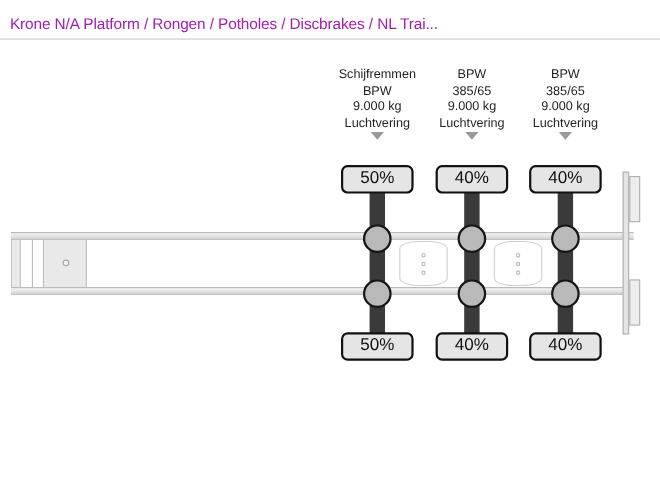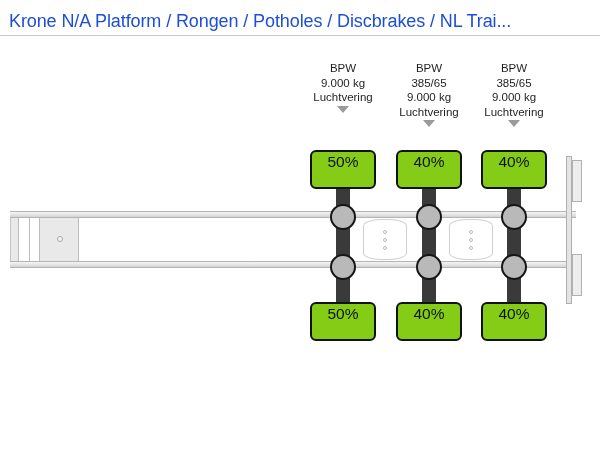--- a/index.html
+++ b/index.html
@@ -23,26 +23,26 @@
     left: 0; top: 0;
     width: 600px;
     height: 56px;
   }
 
   #page-title {
     position: absolute;
     left: 9px;
     top: 9px;
     width: 585px;
-    font-size: 18px;
+    font-size: 14px;
     font-weight: 400;
     line-height: 24px;
     white-space: nowrap;
     overflow: hidden;
-    color: #1d4ed8;
+    color: #a21caf;
     letter-spacing: -0.1px;
   }
 
   #title-rule {
     position: absolute;
     left: 0;
     top: 35px;
     width: 600px;
     height: 1px;
     background: #c9c9c9;
@@ -219,22 +219,22 @@
     background: #b9b9b9;
     border: 2px solid #161616;
   }
   .wheel-top    { top: 53px; }
   .wheel-bottom { top: 103px; }
 
   
   .badge {
     position: absolute;
     width: 66px;
-    height: 39px;
-    background: #84cc16;
+    height: 26px;
+    background: #e5e5e5;
     border: 2px solid #111111;
     border-radius: 6px;
     font-size: 15.5px;
     line-height: 19px;
     text-align: center;
     color: #111111;
     z-index: 5;
   }
   .badge-top    { top: 94px; }
   .badge-bottom { top: 246px; }
@@ -250,20 +250,21 @@
 <body>
 
 <div id="header">
   <div id="page-title">Krone N/A Platform / Rongen / Potholes / Discbrakes / NL Trai...</div>
   <div id="title-rule"></div>
 </div>
 
 <div id="diagram">
 
   <div class="axle-spec" style="left:295px;">
+    <span class="spec-row">Schijfremmen</span>
     <span class="spec-row">BPW</span>
     <span class="spec-row">9.000 kg</span>
     <span class="spec-row">Luchtvering</span>
     <span class="spec-arrow"></span>
   </div>
 
   <div class="axle-spec" style="left:381px;">
     <span class="spec-row">BPW</span>
     <span class="spec-row">385/65</span>
     <span class="spec-row">9.000 kg</span>

